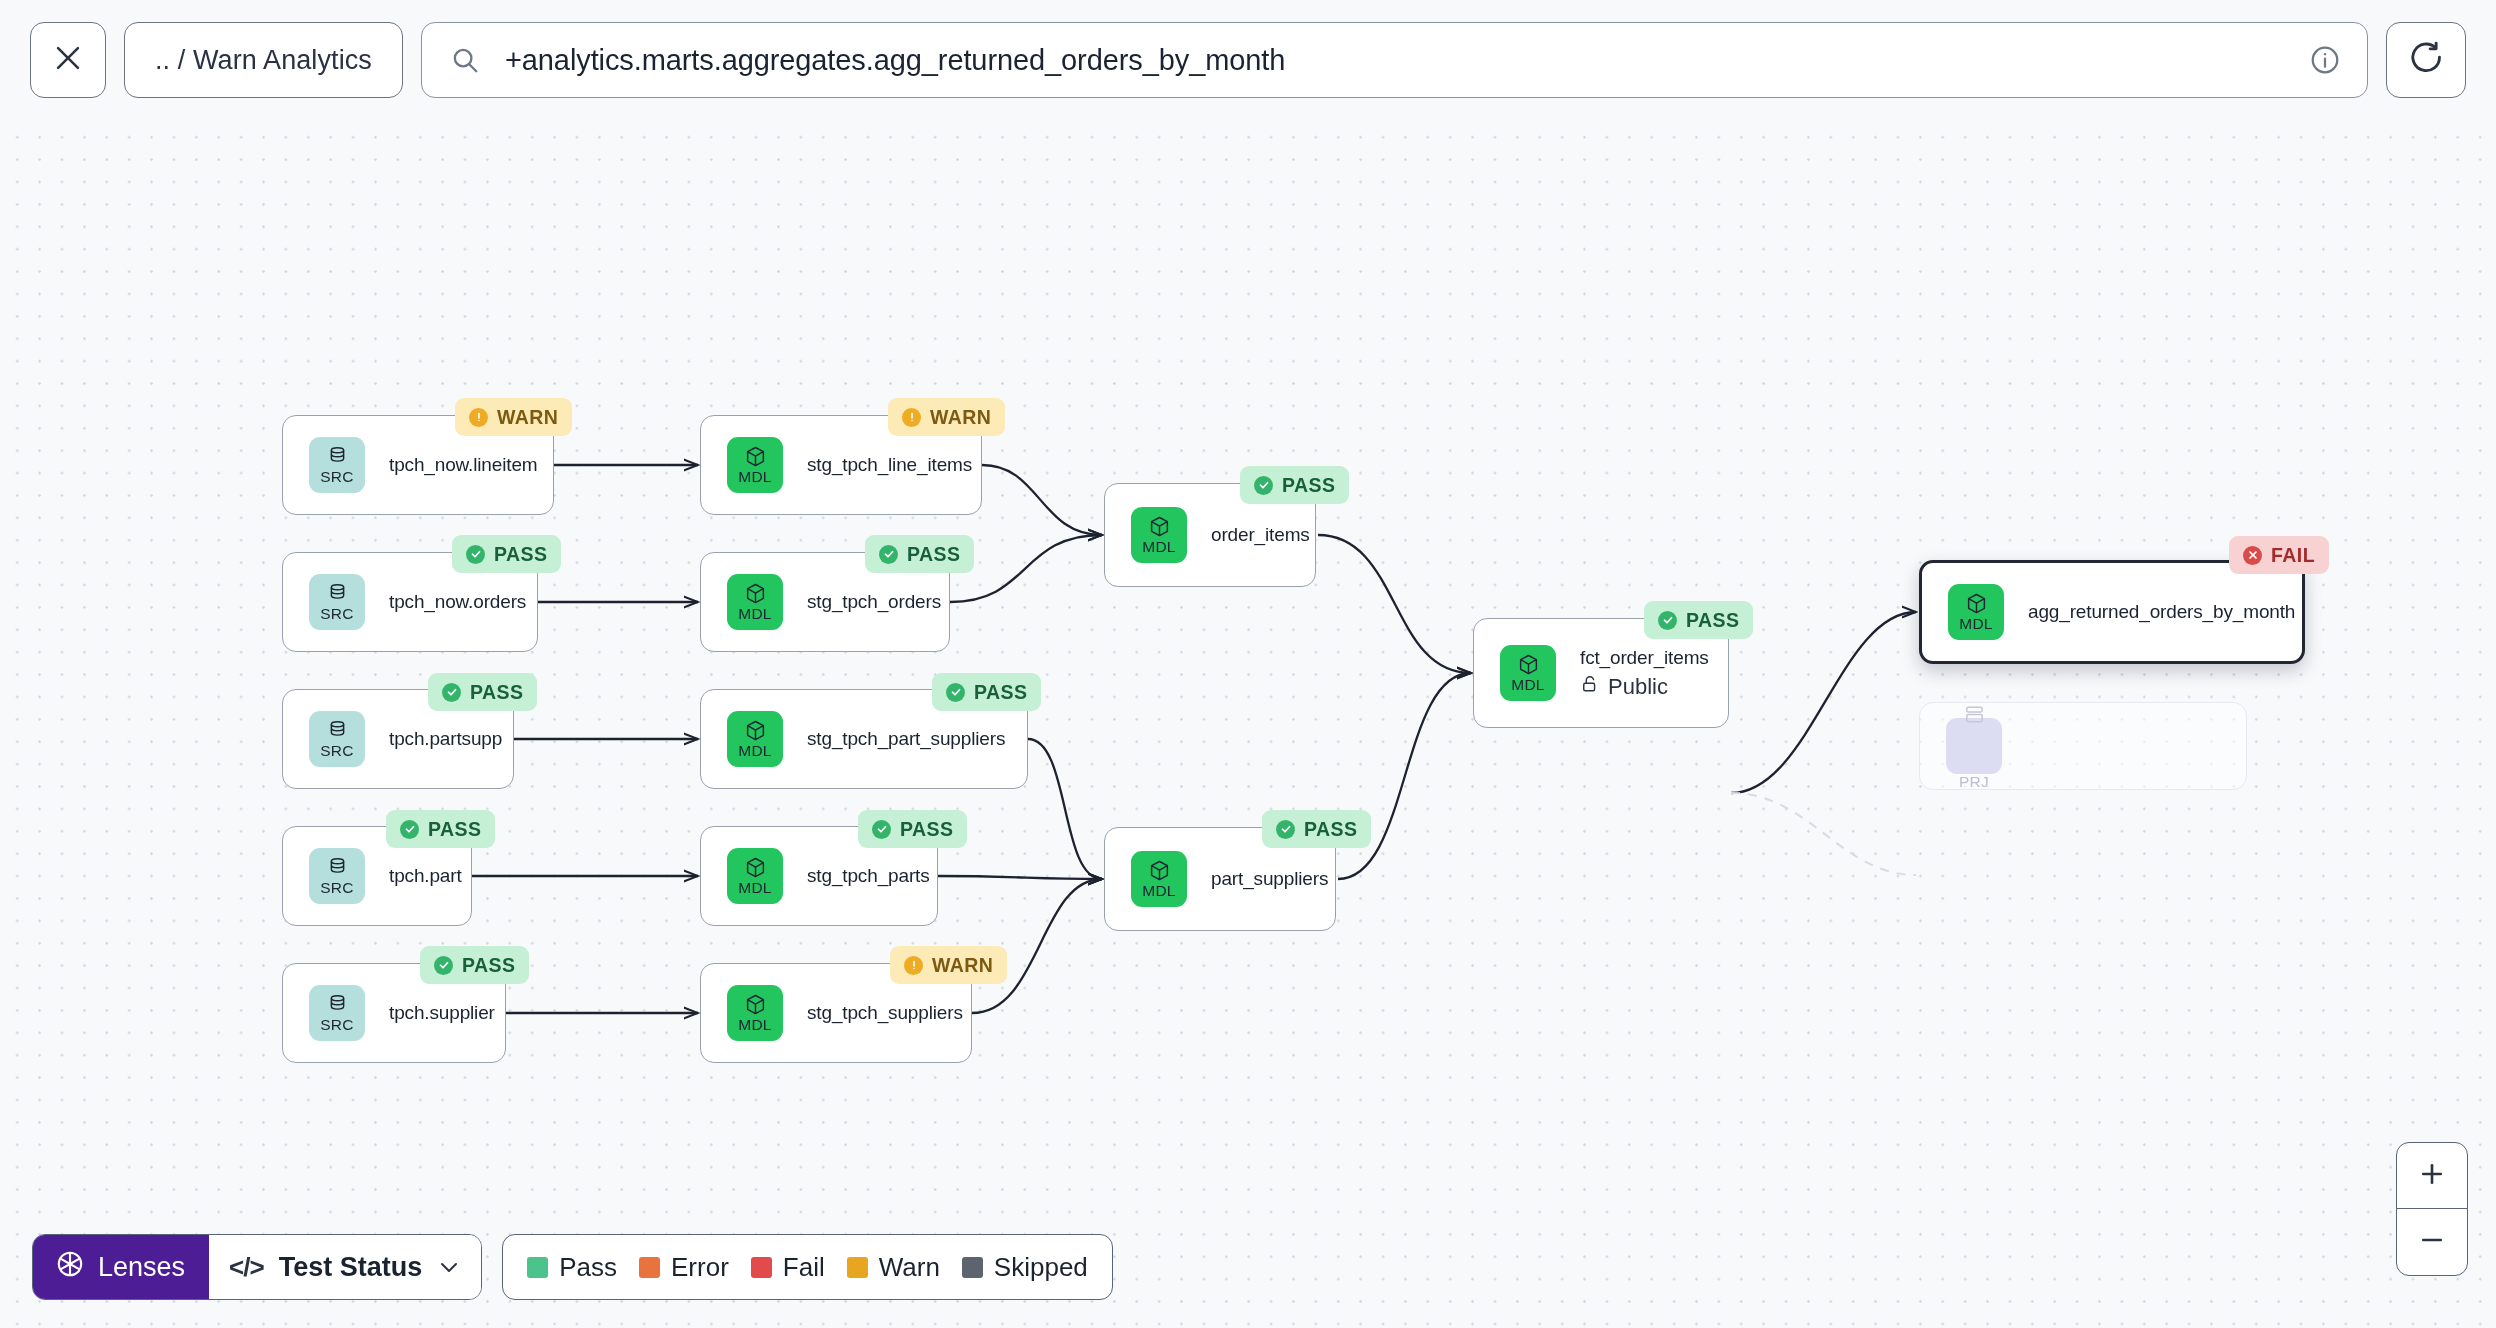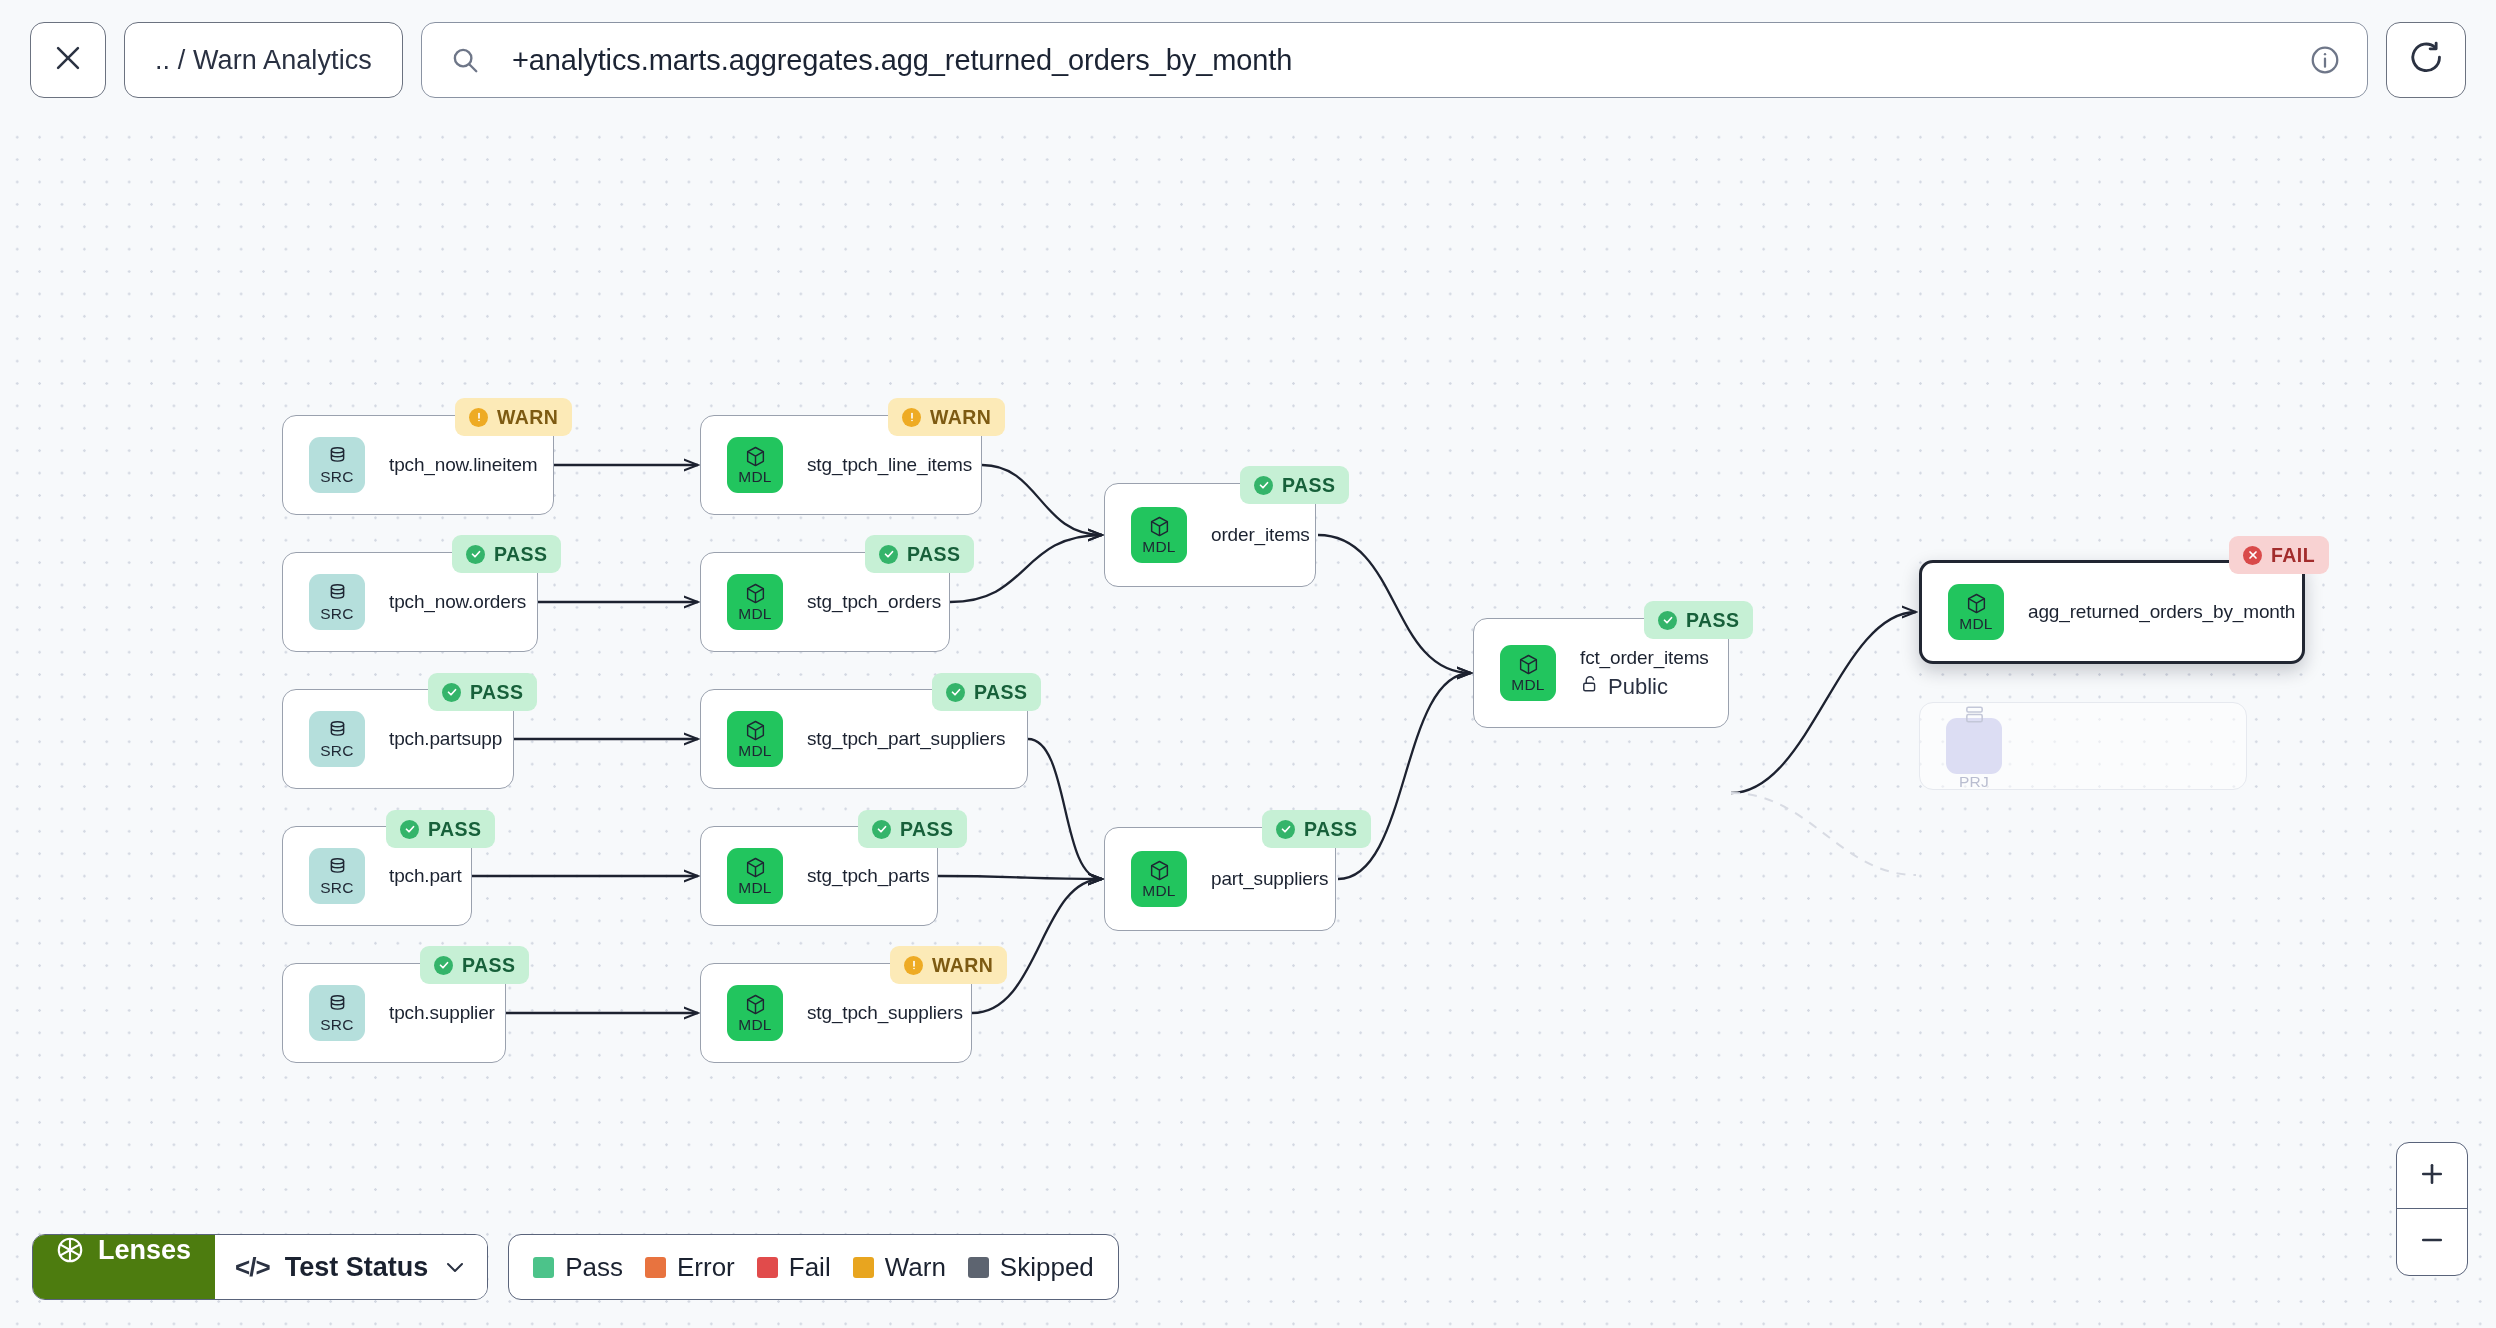--- a/index.html
+++ b/index.html
@@ -38,21 +38,21 @@
     letter-spacing: 0.1px;
   }
   .tb-search {
     flex: 1;
     background: #ffffff;
     border: 1.6px solid #8a93a3;
     border-radius: 14px;
     height: 76px;
     display: flex; align-items: center;
     padding: 0 26px 0 28px;
-    gap: 32px;
+    gap: 25px;
     cursor: text;
   }
   .tb-search .search-ico { width: 30px; height: 30px; flex: 0 0 auto; }
   .tb-search .qtext {
     flex: 1;
     font-size: 29px;
     color: #1b2333;
     white-space: nowrap;
     overflow: hidden;
     letter-spacing: -0.1px;
@@ -166,26 +166,26 @@
   }
   .lensgroup {
     display: flex; align-items: stretch;
     border-radius: 13px;
     overflow: hidden;
     border: 1.6px solid #59637a;
     height: 66px;
     background: #fff;
   }
   .lenses {
-    background: #4d7c0f;
+    background: #4c1d95;
     color: #ffffff;
-    display: flex; align-items: flex-start; gap: 13px;
+    display: flex; align-items: center; gap: 13px;
     padding: 0 24px 0 22px;
     font-size: 27px;
-    font-weight: 700;
+    font-weight: 400;
     cursor: pointer;
   }
   .lenses svg { width: 30px; height: 30px; }
   .teststatus {
     background: #ffffff;
     display: flex; align-items: center; gap: 15px;
     padding: 0 20px;
     font-size: 27px;
     color: #1b2230;
     font-weight: 600;

